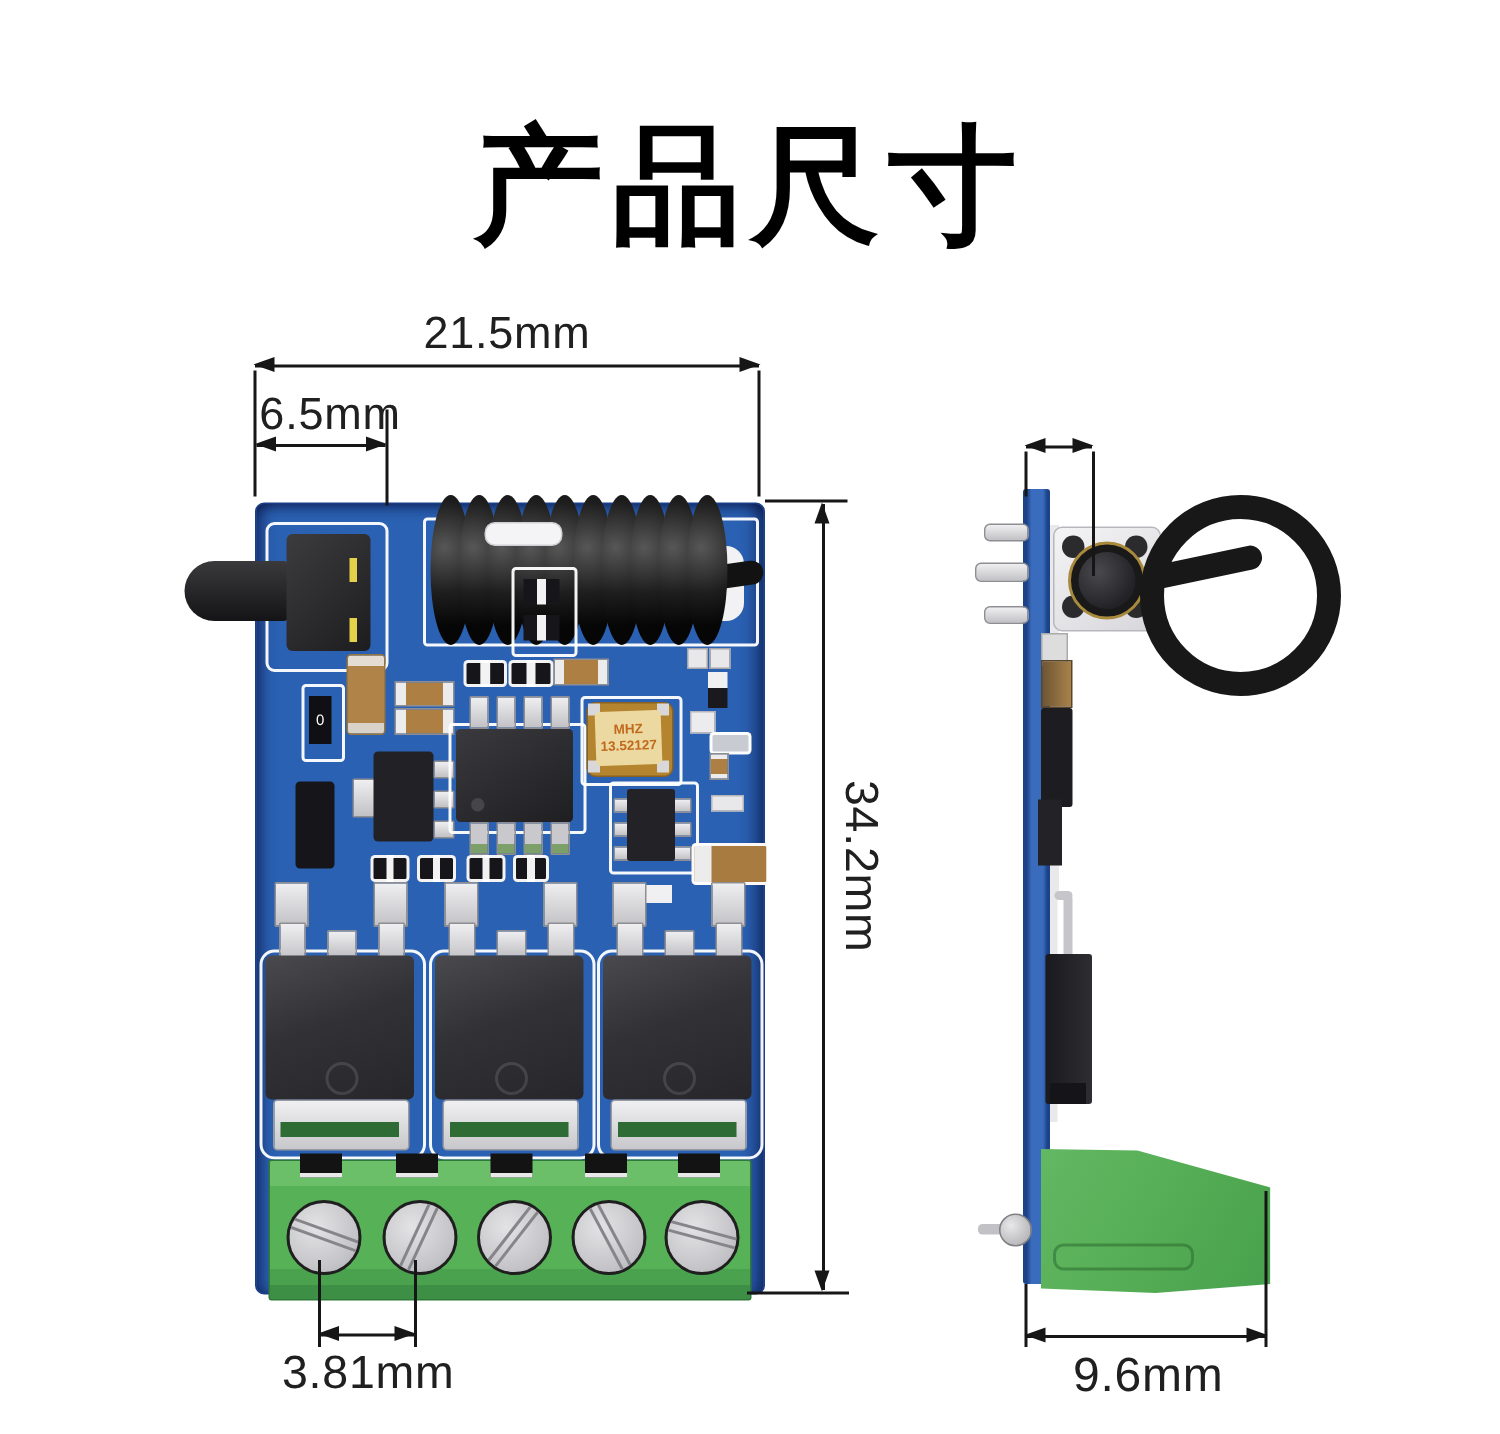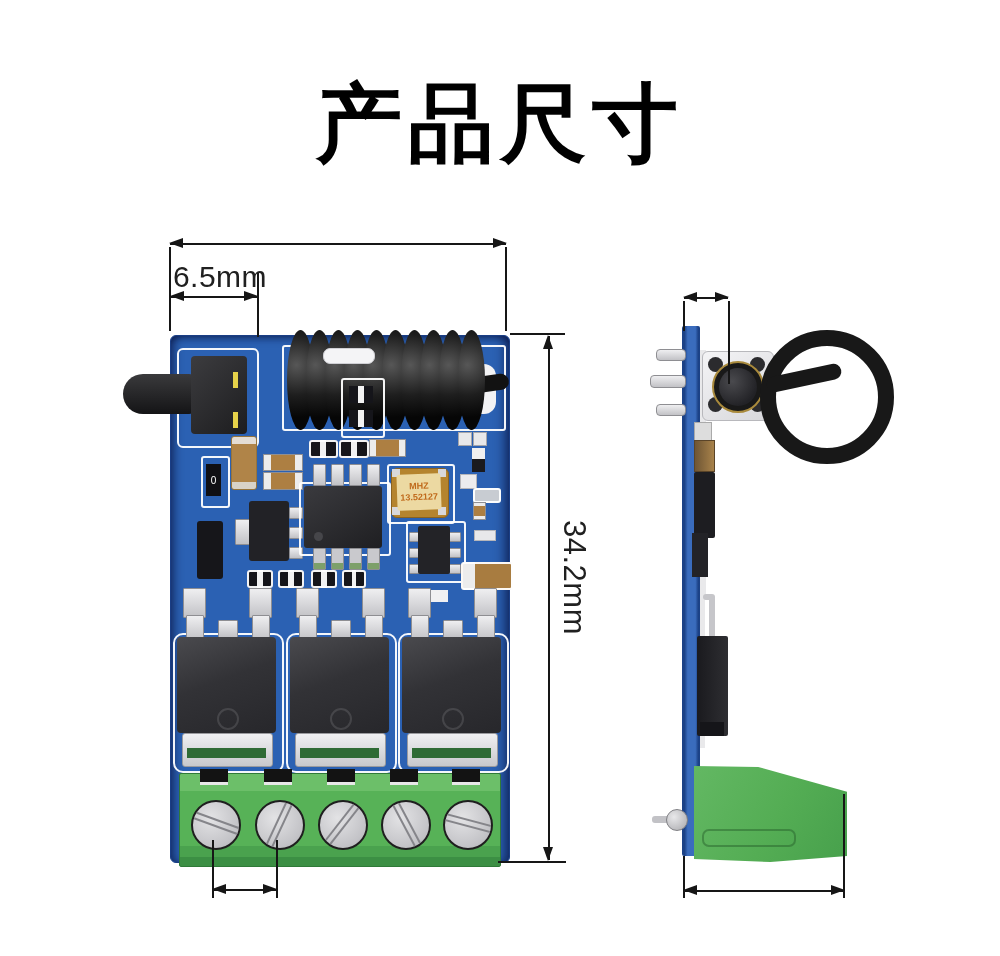--- a/index.html
+++ b/index.html
@@ -244,20 +244,21 @@
        background:linear-gradient(120deg,#63b863 0%,#54ad54 55%,#47a04c 100%);">
     <div class="abs" style="left:8px;top:66px;width:90px;height:14px;border:2px solid rgba(35,90,40,.45);border-radius:7px;"></div>
   </div>
 
   <div class="abs ext-v" style="left:169px;top:247px;height:84px;"></div>
   <div class="abs ext-v" style="left:505px;top:247px;height:84px;"></div>
   <div class="abs dimline-h" style="left:170px;top:243px;width:336px;">
     <div class="ah ah-l"></div>
       <div class="ah ah-r"></div>
   </div>
+  <div class="abs dimlabel" style="left:258px;top:206px;width:160px;">21.5mm</div>
 
   <div class="abs ext-v" style="left:257px;top:273px;height:64px;"></div>
   <div class="abs dimline-h" style="left:171px;top:296px;width:86px;">
     <div class="ah ah-l"></div>
       <div class="ah ah-r"></div>
   </div>
   <div class="abs dimlabel" style="left:165px;top:260px;width:110px;">6.5mm</div>
 
   <div class="abs ext-h" style="left:510px;top:333px;width:55px;"></div>
   <div class="abs ext-h" style="left:498px;top:861px;width:68px;"></div>
@@ -266,28 +267,30 @@
       <div class="ah av-b"></div>
   </div>
   <div class="abs dimlabel-v" style="left:556px;top:520px;">34.2mm</div>
 
   <div class="abs ext-v" style="left:212px;top:840px;height:58px;"></div>
   <div class="abs ext-v" style="left:276px;top:840px;height:58px;"></div>
   <div class="abs dimline-h" style="left:213px;top:889px;width:63px;">
     <div class="ah ah-l"></div>
       <div class="ah ah-r"></div>
   </div>
+  <div class="abs dimlabel" style="left:178px;top:897px;width:135px;font-size:31px;">3.81mm</div>
 
   <div class="abs ext-v" style="left:683px;top:301px;height:30px;"></div>
   <div class="abs ext-v" style="left:728px;top:301px;height:83px;"></div>
   <div class="abs dimline-h" style="left:684px;top:297px;width:44px;">
     <div class="ah ah-l"></div>
       <div class="ah ah-r"></div>
   </div>
 
   <div class="abs ext-v" style="left:683px;top:856px;height:42px;"></div>
   <div class="abs ext-v" style="left:843px;top:794px;height:104px;"></div>
   <div class="abs dimline-h" style="left:684px;top:890px;width:160px;">
     <div class="ah ah-l"></div>
       <div class="ah ah-r"></div>
   </div>
+  <div class="abs dimlabel" style="left:698px;top:898px;width:135px;font-size:32px;">9.6mm</div>
 
 </div>
 
 </body></html>

